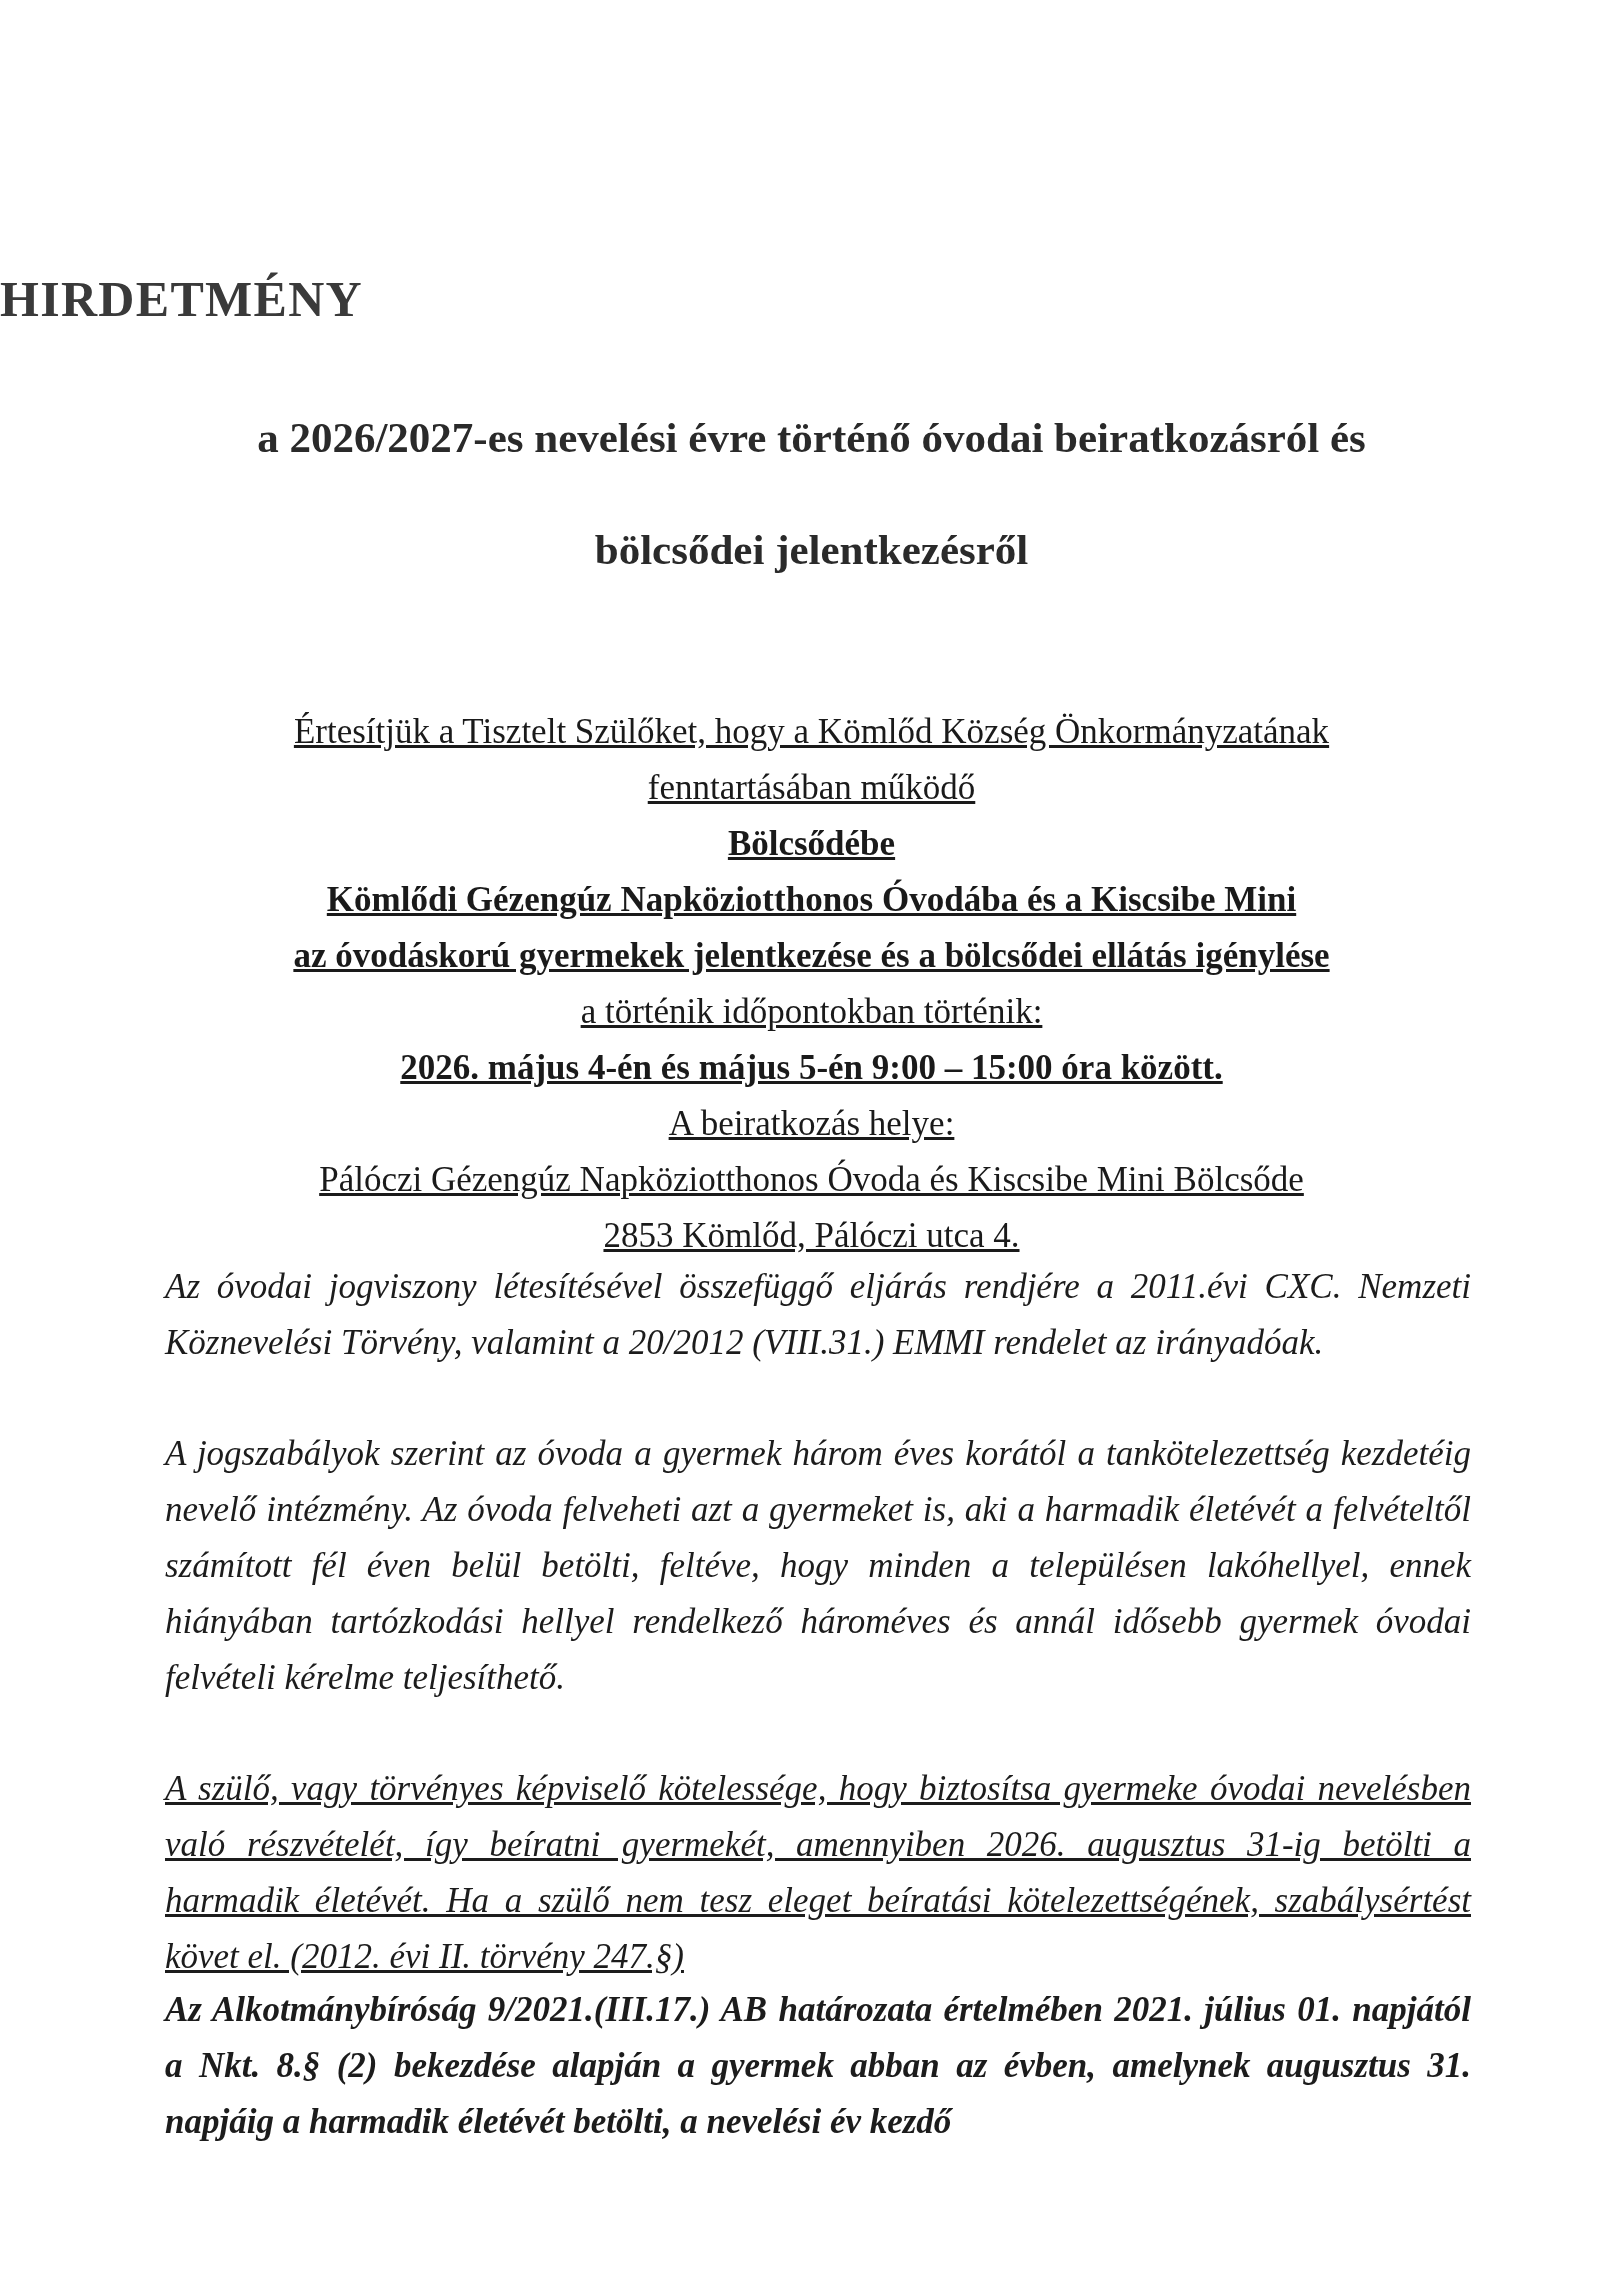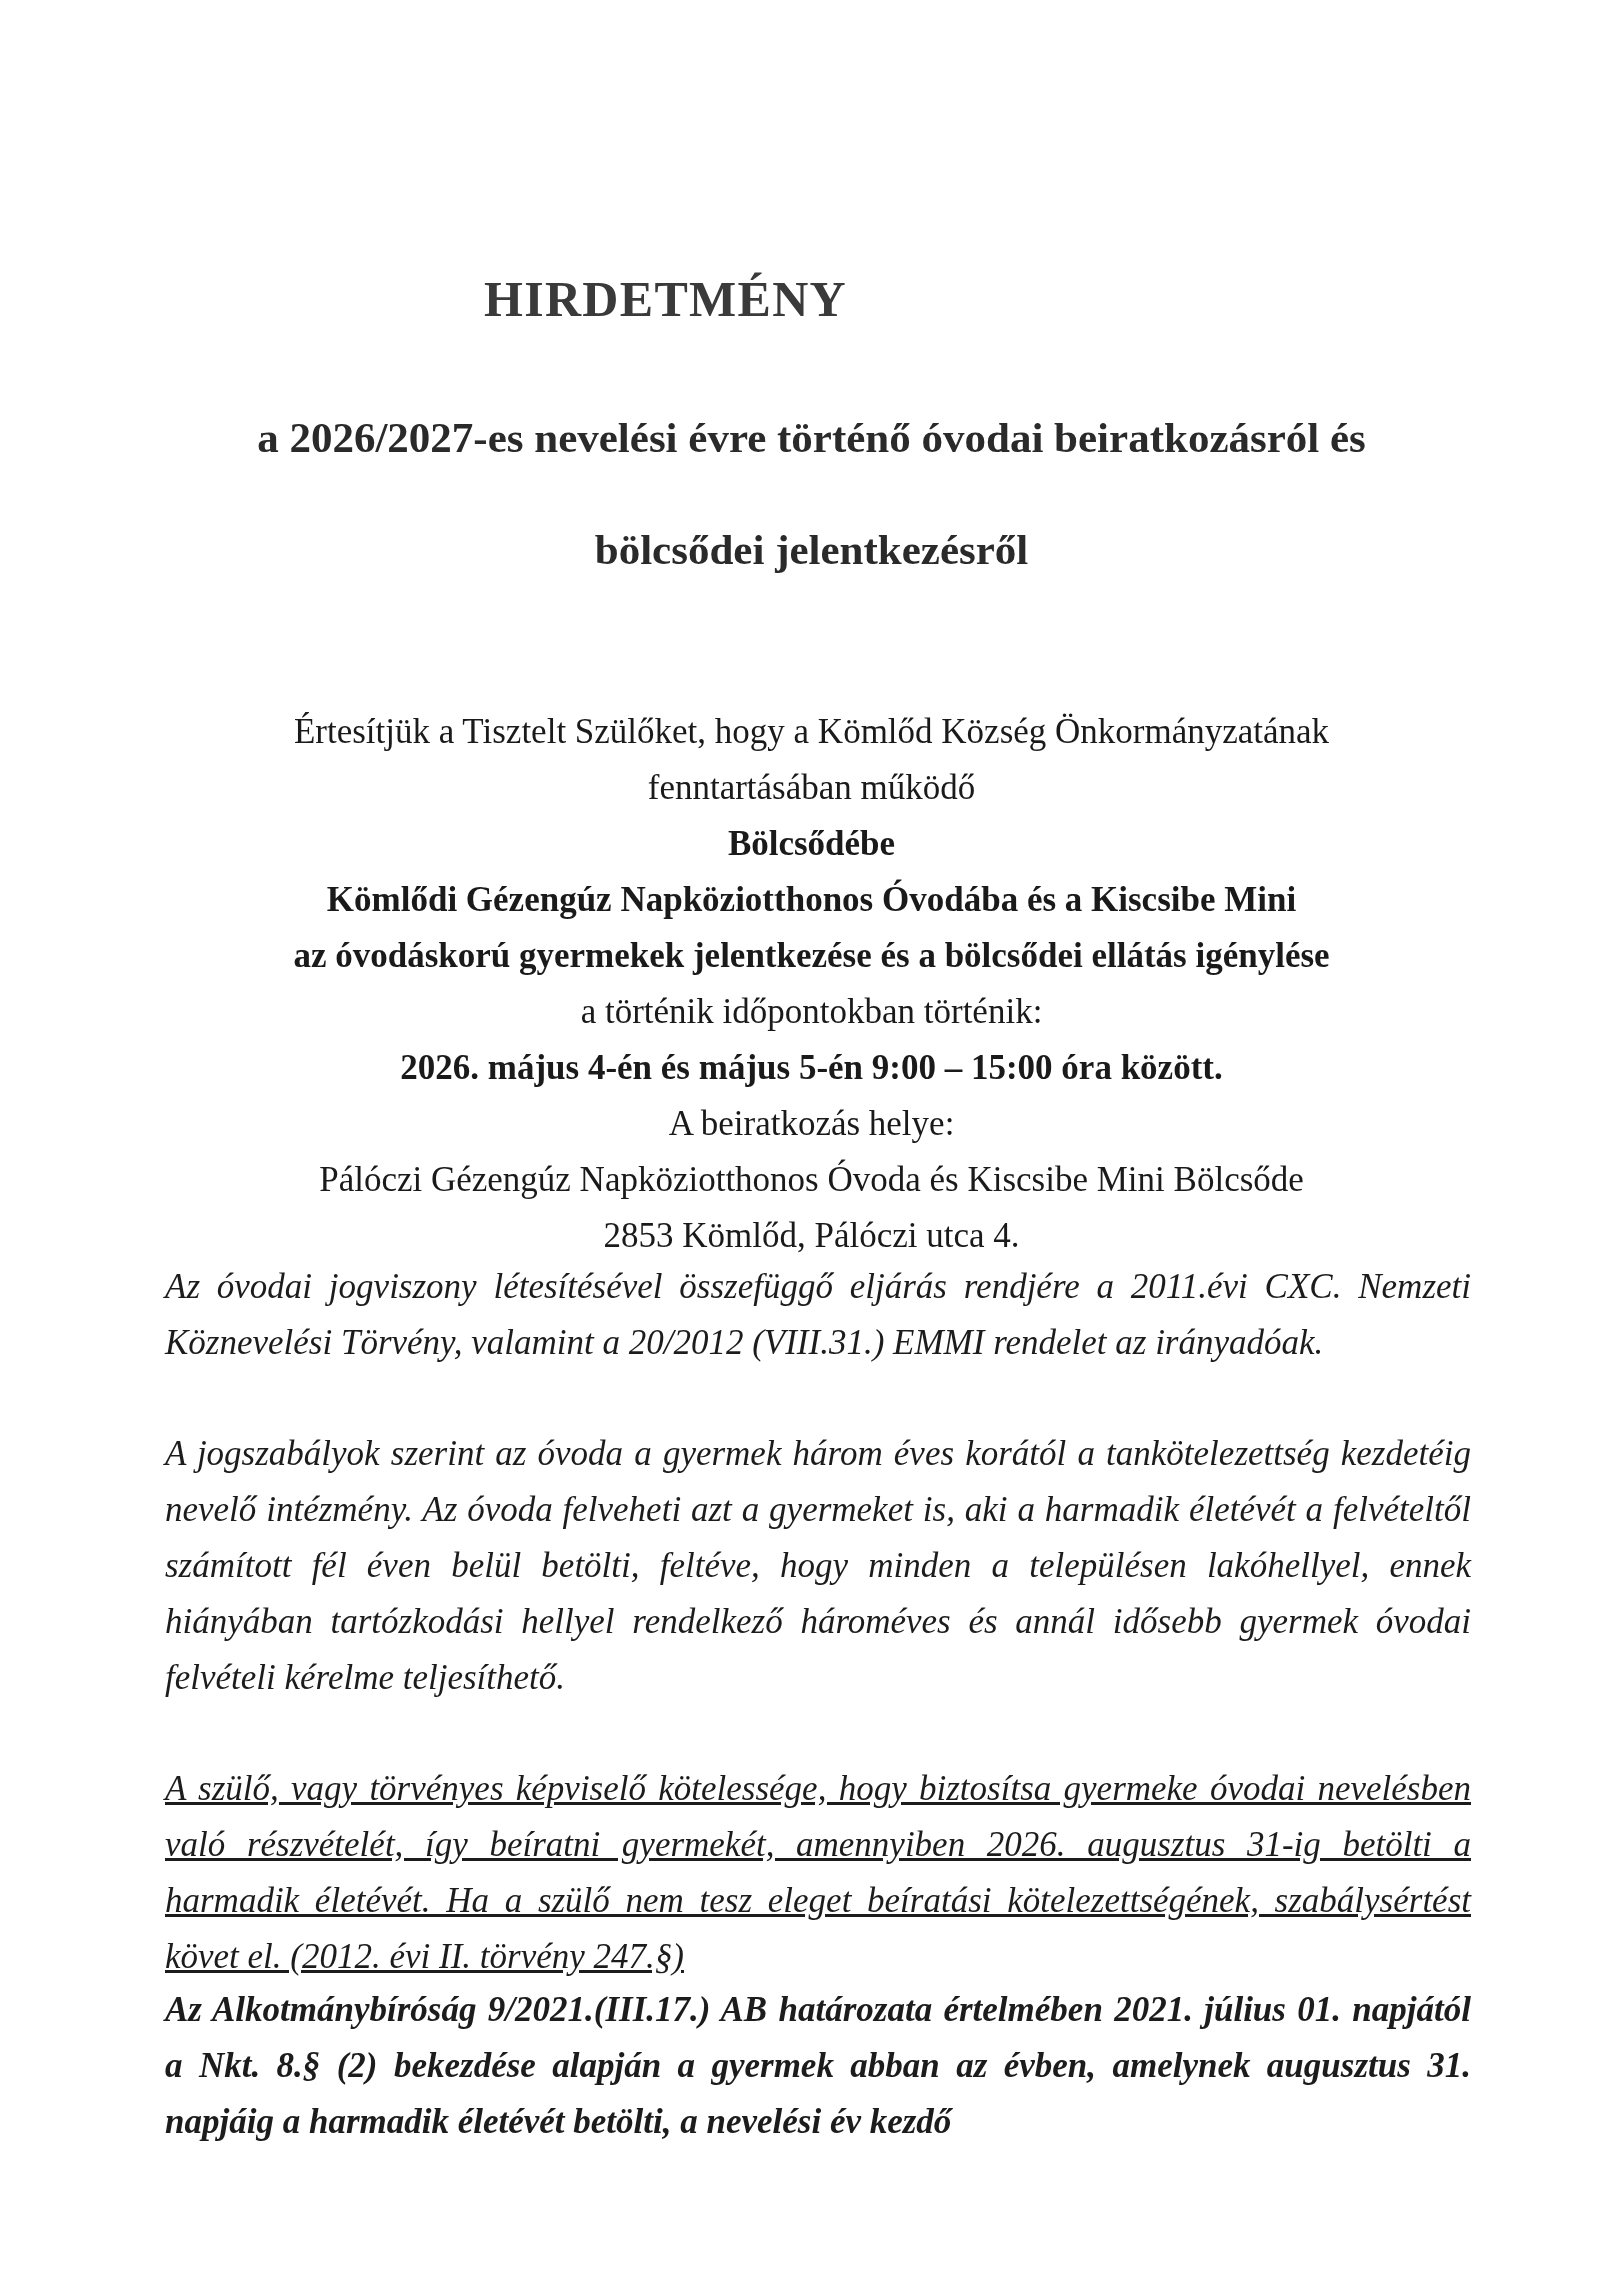--- a/index.html
+++ b/index.html
@@ -19,21 +19,21 @@
       position: absolute;
       left: 0; top: 0;
       width: 1623px;
       height: 2295px;
       background: #ffffff;
     }
     .title {
       position: absolute;
       left: 0; width: 1331px;
       top: 274px;
-      text-align: center;
+      text-align: left;
       font-size: 50px;
       font-weight: bold;
       letter-spacing: 1.3px;
       color: #3a3a3a;
       line-height: 1;
     }
     .subtitle {
       position: absolute;
       left: 0; width: 1623px;
       text-align: center;
@@ -52,20 +52,21 @@
       top: 704px;
       text-align: center;
       font-size: 35px;
       line-height: 1;
     }
     .center-block .line {
       display: block;
       height: 56px;
       line-height: 56px;
       white-space: nowrap;
+      text-decoration: underline;
     }
     .center-block .bold {
       font-weight: bold;
     }
 
     .body-text {
       position: absolute;
       left: 165px;
       width: 1306px;
       font-style: italic;

